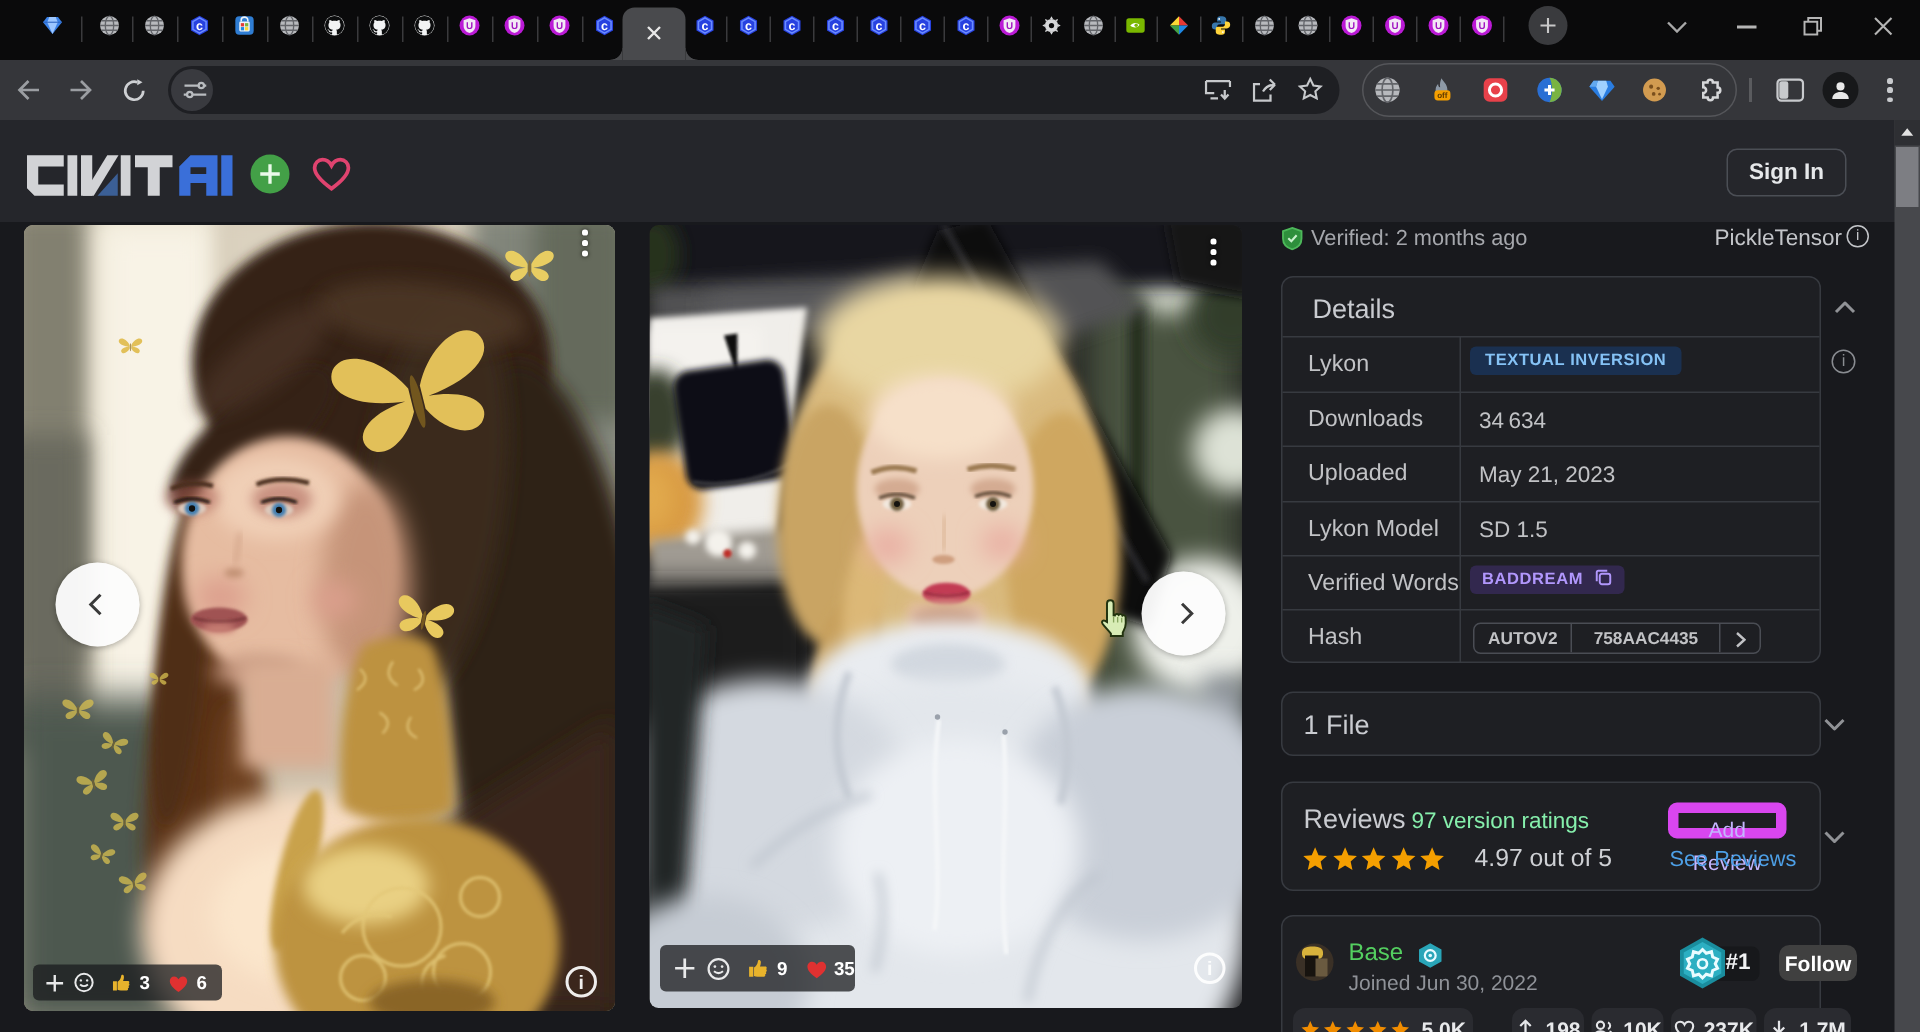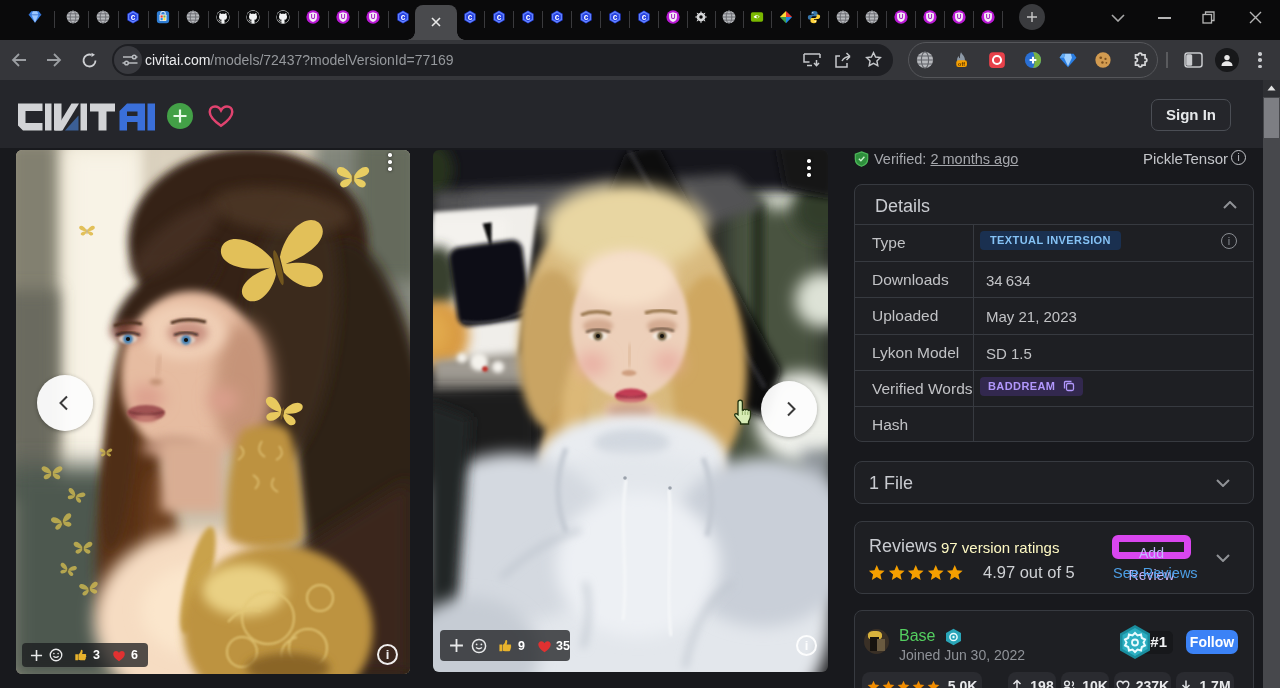--- a/index.html
+++ b/index.html
@@ -32,21 +32,21 @@
   #photo1 { left:16px; top:70px; width:394px; height:524px; }
   #photo2 { left:433px; top:70px; width:395px; height:522px; }
 
   .kebab { position:absolute; width:4px; }
   .kebab i { display:block; width:3.5px; height:3.5px; border-radius:50%; background:#fff; margin-bottom:3.5px; box-shadow:0 0 3px rgba(0,0,0,.7); }
   .chipbar { position:absolute; background:rgba(26,27,30,.75); border-radius:4px; display:flex; align-items:center; color:#fff; font-size:12.5px; font-weight:bold; }
   .infocirc { position:absolute; width:21px; height:21px; border:2px solid #fff; border-radius:50%; color:#fff; font-size:13px; font-weight:bold; text-align:center; line-height:17px; opacity:.92; }
   .navcirc { position:absolute; width:56px; height:56px; background:rgba(252,252,252,.96); border-radius:50%; box-shadow:0 1px 4px rgba(0,0,0,.3); }
 
   
-  .card { position:absolute; left:854px; width:400px; background:#1e1f23; border:1px solid #373a40; border-radius:8px; }
+  .card { position:absolute; left:854px; width:360px; background:#1e1f23; border:1px solid #373a40; border-radius:8px; }
   .rowline { position:absolute; left:0; width:100%; height:1px; background:#373a40; }
   .lbl { position:absolute; left:17px; font-size:15.5px; color:#c1c2c5; }
   .val { position:absolute; left:131px; font-size:15px; color:#c1c2c5; }
   .chev { stroke:#909296; stroke-width:2; fill:none; }
 </style>
 </head>
 <body>
 <div id="stage">
 
   <div id="tabstrip">
@@ -299,21 +299,20 @@
   <div style="position:absolute;left:114px;top:46px;width:28px;height:28px;border-radius:50%;background:#393a3f"></div>
 
   <svg width="16" height="16" style="position:absolute;left:122px;top:52px" viewBox="0 0 16 16">
     <g stroke="#b9bcc0" stroke-width="1.5" fill="none">
       <path d="M1,5 H11 M14,5 H15.5"></path>
         <circle cx="12.2" cy="5" r="1.8"></circle>
       <path d="M0.5,11 H3 M6,11 H15.5"></path>
         <circle cx="4.5" cy="11" r="1.8"></circle>
     </g>
   </svg>
-  <div id="urltext">civitai.com<span>/models/72437?modelVersionId=77169</span></div>
 
   <svg width="18" height="16" style="position:absolute;left:803px;top:52px" viewBox="0 0 18 16">
     <g stroke="#c6c8cb" stroke-width="1.5" fill="none">
         <path d="M1,2 H17 M1,2 V10 H6.5 M17,2 V6"></path>
         <path d="M4,13.5 H9"></path>
       </g>
     <path d="M13.5,8 V13 M11,11 L13.5,13.7 L16,11" stroke="#c6c8cb" stroke-width="1.5" fill="none"></path>
   </svg>
 
   <svg width="16" height="16" style="position:absolute;left:835px;top:52px" viewBox="0 0 16 16">
@@ -682,65 +681,72 @@
       </div>
       <div class="infocirc" style="left:363px;top:485px">i</div>
     </div>
 
     <div id="rightcol">
 
       <svg width="15" height="16" style="position:absolute;left:854px;top:71px" viewBox="0 0 17 18">
         <path d="M8.5,1 L15.5,3.5 V9 C15.5,13.5 12.5,16 8.5,17.2 C4.5,16 1.5,13.5 1.5,9 V3.5 Z" fill="#2e8f3c" stroke="#4db85a" stroke-width="1.4"></path>
         <path d="M5.5,8.8 L7.8,11 L11.8,6.5" stroke="#c9f0cd" stroke-width="1.6" fill="none"></path>
       </svg>
-      <div style="position:absolute;left:874px;top:71px;font-size:14.5px;color:#a5a7ac">Verified: <span style="text-decoration:underline">2 months ago</span></div>
+      <div style="position:absolute;left:874px;top:71px;font-size:14.5px;color:#a5a7ac">Verified: <span style="">2 months ago</span></div>
       <div style="position:absolute;left:1100px;top:70px;width:128px;text-align:right;font-size:15px;color:#c3c5c9">PickleTensor</div>
       <div style="position:absolute;left:1231px;top:70px;width:15px;height:15px;border:1.3px solid #c3c5c9;border-radius:50%;color:#c3c5c9;font-size:10px;text-align:center;line-height:13px">i</div>
 
       <div class="card" style="top:104px;height:258px">
         <div style="position:absolute;left:20px;top:11px;font-size:18px;color:#c9cbd0">Details</div>
         <svg width="14" height="8" style="position:absolute;left:368px;top:16px" viewBox="0 0 14 8">
             <path class="chev" d="M1,7 L7,1 L13,7"></path>
           </svg>
         <div class="rowline" style="top:39px"></div>
         <div class="rowline" style="top:76px"></div>
         <div class="rowline" style="top:112px"></div>
         <div class="rowline" style="top:149px"></div>
         <div class="rowline" style="top:185px"></div>
         <div class="rowline" style="top:221px"></div>
         <div style="position:absolute;left:118px;top:39px;width:1px;height:218px;background:#373a40"></div>
-        <div class="lbl" style="top:49px">Type</div>
+        <div class="lbl" style="top:49px">Lykon</div>
         <div class="lbl" style="top:86px">Downloads</div>
         <div class="lbl" style="top:122px">Uploaded</div>
         <div class="lbl" style="top:159px">Lykon Model</div>
         <div class="lbl" style="top:195px">Verified Words</div>
         <div class="lbl" style="top:231px">Hash</div>
         <div style="position:absolute;left:125px;top:46px;height:19px;background:#1a3050;border-radius:4px;color:#85c2f5;font-size:11px;font-weight:bold;letter-spacing:.4px;line-height:19px;padding:0 10px">TEXTUAL INVERSION</div>
         <div style="position:absolute;left:366px;top:48px;width:16px;height:16px;border:1.4px solid #8a8d92;border-radius:50%;color:#8a8d92;font-size:11px;text-align:center;line-height:15px">i</div>
         <div class="val" style="top:87px">34 634</div>
         <div class="val" style="top:123px">May 21, 2023</div>
         <div class="val" style="top:160px">SD 1.5</div>
         <div style="position:absolute;left:125px;top:192px;height:19px;background:#32284e;border-radius:4px;color:#b197fc;font-size:11px;font-weight:bold;letter-spacing:.4px;line-height:19px;padding:0 8px">BADDREAM
           <svg width="12" height="12" viewBox="0 0 12 12" style="vertical-align:-2px;margin-left:4px">
               <rect x="3.5" y="3.5" width="7" height="7" rx="1.5" fill="none" stroke="#b197fc" stroke-width="1.3"></rect>
               <path d="M8.5,1.5 H2.5 A1,1 0 0 0 1.5,2.5 V8.5" fill="none" stroke="#b197fc" stroke-width="1.3"></path>
             </svg>
         </div>
+        <div style="position:absolute;left:127px;top:230px;height:21px;display:flex;border:1px solid #4a4d54;border-radius:5px;overflow:hidden">
+          <div style="padding:0 9px;line-height:20px;font-size:11.5px;font-weight:bold;color:#c1c2c5;border-right:1px solid #4a4d54">AUTOV2</div>
+          <div style="padding:0 14px;line-height:20px;font-size:11.5px;font-weight:bold;color:#c1c2c5;border-right:1px solid #4a4d54">758AAC4435</div>
+          <div style="width:26px;text-align:center"><svg width="7" height="11" viewBox="0 0 7 11" style="margin-top:5px">
+                <path d="M1,1 L6,5.5 L1,10" stroke="#c1c2c5" stroke-width="1.6" fill="none"></path>
+              </svg></div>
+        </div>
       </div>
 
       <div class="card" style="top:381px;height:43px">
         <div style="position:absolute;left:14px;top:11px;font-size:18px;color:#c9cbd0">1 File</div>
         <svg width="14" height="8" style="position:absolute;left:361px;top:17px" viewBox="0 0 14 8">
             <path class="chev" d="M1,1 L7,7 L13,1"></path>
           </svg>
       </div>
 
       <div class="card" style="top:441px;height:73px">
         <div style="position:absolute;left:14px;top:14px;font-size:18px;color:#c9cbd0">Reviews</div>
-        <div style="position:absolute;left:86px;top:17px;font-size:15px;color:#fef9c3">97 version ratings</div>
+        <div style="position:absolute;left:86px;top:17px;font-size:15px;color:#86efac">97 version ratings</div>
         <div style="position:absolute;left:257px;top:13px;width:79px;height:24px;border:7px solid #d946ef;border-radius:6px;color:#c4b5fd;font-size:14px;text-align:center;line-height:22px">Add Review</div>
         <div id="rstars" style="position:absolute;left:13px;top:42px"><svg width="17.5" height="17.5" viewBox="0 0 20 20" style="margin-right:2px">
               <path d="M10,1 L12.6,7 L19,7.6 L14.2,11.9 L15.6,18.2 L10,14.9 L4.4,18.2 L5.8,11.9 L1,7.6 L7.4,7 Z" fill="#f59f00"></path>
             </svg><svg width="17.5" height="17.5" viewBox="0 0 20 20" style="margin-right:2px">
               <path d="M10,1 L12.6,7 L19,7.6 L14.2,11.9 L15.6,18.2 L10,14.9 L4.4,18.2 L5.8,11.9 L1,7.6 L7.4,7 Z" fill="#f59f00"></path>
             </svg><svg width="17.5" height="17.5" viewBox="0 0 20 20" style="margin-right:2px">
               <path d="M10,1 L12.6,7 L19,7.6 L14.2,11.9 L15.6,18.2 L10,14.9 L4.4,18.2 L5.8,11.9 L1,7.6 L7.4,7 Z" fill="#f59f00"></path>
             </svg><svg width="17.5" height="17.5" viewBox="0 0 20 20" style="margin-right:2px">
               <path d="M10,1 L12.6,7 L19,7.6 L14.2,11.9 L15.6,18.2 L10,14.9 L4.4,18.2 L5.8,11.9 L1,7.6 L7.4,7 Z" fill="#f59f00"></path>
             </svg><svg width="17.5" height="17.5" viewBox="0 0 20 20" style="margin-right:2px">
@@ -766,21 +772,21 @@
             <circle cx="8.5" cy="9" r="1.2" fill="#e8fbff"></circle>
           </svg>
         <div style="position:absolute;left:44px;top:36px;font-size:14px;color:#8f9298">Joined Jun 30, 2022</div>
         <div style="position:absolute;left:282px;top:20px;width:36px;height:23px;background:#17181b;border-radius:5px;color:#f0f1f3;font-weight:bold;font-size:15px;text-align:right;line-height:22px;padding-right:6px">#1</div>
         <svg width="34" height="36" style="position:absolute;left:263px;top:13px" viewBox="0 0 34 36">
           <path d="M17,1 L32,9.5 V26.5 L17,35 L2,26.5 V9.5 Z" fill="#1a8d9e"></path>
           <path d="M17,4 L29.5,11 V25 L17,32 L4.5,25 V11 Z" fill="#2cafc2"></path>
           <path d="M17,9 L19.5,11.5 L23,10.5 L23.8,14 L27,15.5 L25.5,18.5 L27,21.5 L23.8,23 L23,26.5 L19.5,25.5 L17,28 L14.5,25.5 L11,26.5 L10.2,23 L7,21.5 L8.5,18.5 L7,15.5 L10.2,14 L11,10.5 L14.5,11.5 Z" fill="none" stroke="#eafcff" stroke-width="2"></path>
           <circle cx="17" cy="18.5" r="3" fill="none" stroke="#eafcff" stroke-width="1.8"></circle>
         </svg>
-        <div style="position:absolute;left:331px;top:19px;width:52px;height:24px;background:#3b82f6;border-radius:7px;color:#fff;font-weight:bold;font-size:14px;text-align:center;line-height:24px">Follow</div>
+        <div style="position:absolute;left:331px;top:19px;width:52px;height:24px;background:#404040;border-radius:7px;color:#fff;font-weight:bold;font-size:14px;text-align:center;line-height:24px">Follow</div>
         <div id="statchips" style="position:absolute;left:0;top:61px;width:398px">
             <div style="position:absolute;left:7px;top:0;width:120px;height:28px;background:#2a2b30;border-radius:8px;display:flex;align-items:center;justify-content:center;color:#e8e9eb;font-size:14px;font-weight:bold"><span style="display:flex;margin-right:6px">
                 <svg width="13" height="13" viewBox="0 0 20 20" style="margin-right:2px">
                   <path d="M10,1 L12.6,7 L19,7.6 L14.2,11.9 L15.6,18.2 L10,14.9 L4.4,18.2 L5.8,11.9 L1,7.6 L7.4,7 Z" fill="#f08c00"></path>
                 </svg>
                 <svg width="13" height="13" viewBox="0 0 20 20" style="margin-right:2px">
                   <path d="M10,1 L12.6,7 L19,7.6 L14.2,11.9 L15.6,18.2 L10,14.9 L4.4,18.2 L5.8,11.9 L1,7.6 L7.4,7 Z" fill="#f08c00"></path>
                 </svg>
                 <svg width="13" height="13" viewBox="0 0 20 20" style="margin-right:2px">
                   <path d="M10,1 L12.6,7 L19,7.6 L14.2,11.9 L15.6,18.2 L10,14.9 L4.4,18.2 L5.8,11.9 L1,7.6 L7.4,7 Z" fill="#f08c00"></path>

